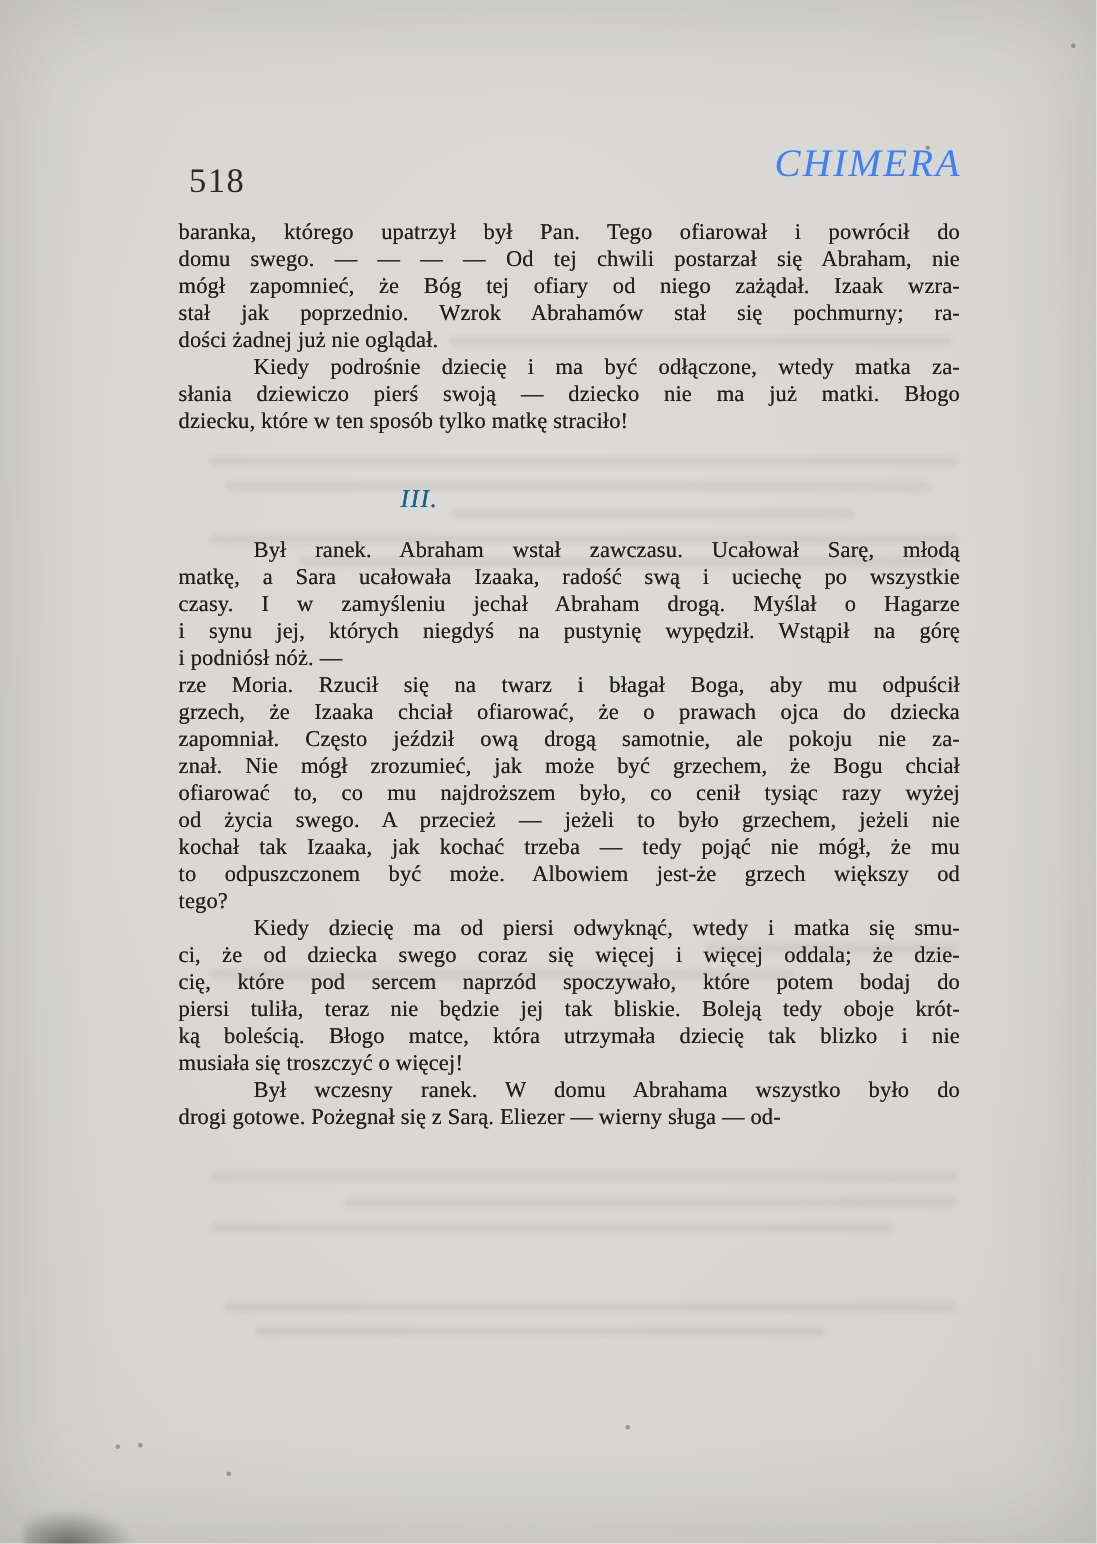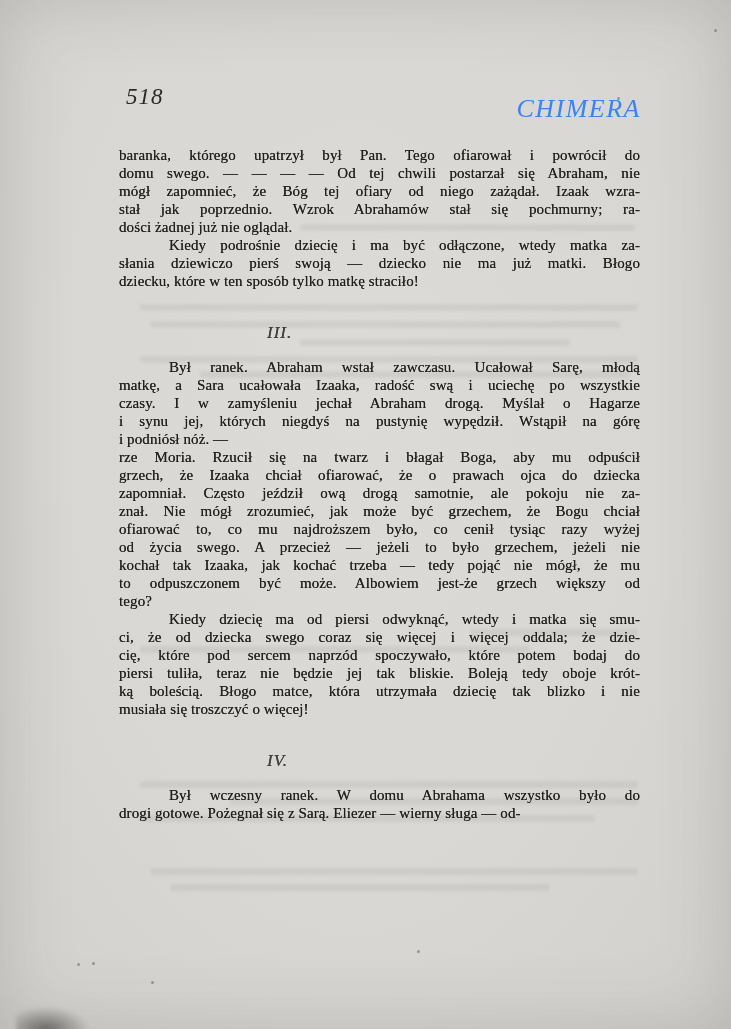--- a/index.html
+++ b/index.html
@@ -10,22 +10,22 @@
     background:
       radial-gradient(ellipse at 48% 38%, #dcdbd8 0%, #d8d7d4 55%, #d1d0cd 100%);
     font-family: "Liberation Serif", "DejaVu Serif", serif;
   }
   .vignette {
     position: absolute; inset: 0; pointer-events: none; z-index: 5;
     box-shadow: inset 0 0 70px rgba(88, 86, 82, 0.22);
   }
   
   .page-number {
-    position: absolute; left: 126px; top: 84px; z-index: 2;
-    font-style: italic; font-size: 23px; letter-spacing: 1px;
+    position: absolute; left: 126px; top: 108px; z-index: 2;
+    font-size: 23px; letter-spacing: 1px;
     color: #2b2926;
   }
   .running-title {
     position: absolute; right: 90px; top: 94px; z-index: 2;
     font-style: italic; font-size: 26px; letter-spacing: 1.5px;
     color: #3b82f6;
   }
   
   .text-block {
     position: absolute; left: 119px; top: 146px; width: 521px; z-index: 2;
@@ -43,21 +43,21 @@
   }
   .para .line.last { text-align-last: left; }
   .para .line.first-indent { text-indent: 50px; }
   .gap-sm { }
   .section-heading {
     font-style: italic;
     font-size: 17px; line-height: 20px;
     letter-spacing: 1px;
     margin: 33px 0 15px 0;
     padding-left: 148px;
-    color: #404040;
+    color: #0369a1;
   }
   
   .ghost {
     position: absolute; z-index: 1;
     height: 7px; border-radius: 3px;
     background: #a3a19b;
     opacity: 0.20;
     filter: blur(1.7px);
   }
   .speck {
@@ -133,20 +133,19 @@
       <span class="line last">tego?</span>
     </p>
     <p class="para gap-sm">
       <span class="line first-indent">Kiedy dziecię ma od piersi odwyknąć, wtedy i matka się smu-</span>
       <span class="line">ci, że od dziecka swego coraz się więcej i więcej oddala; że dzie-</span>
       <span class="line">cię, które pod sercem naprzód spoczywało, które potem bodaj do</span>
       <span class="line">piersi tuliła, teraz nie będzie jej tak bliskie. Boleją tedy oboje krót-</span>
       <span class="line">ką boleścią. Błogo matce, która utrzymała dziecię tak blizko i nie</span>
       <span class="line last">musiała się troszczyć o więcej!</span>
     </p>
-    <div class="section-heading">IV.</div>
     <p class="para">
       <span class="line first-indent">Był wczesny ranek. W domu Abrahama wszystko było do</span>
       <span class="line last">drogi gotowe. Pożegnał się z Sarą. Eliezer — wierny sługa — od-</span>
     </p>
   </div>
 
 <div class="vignette"></div>
 
 </body></html>

